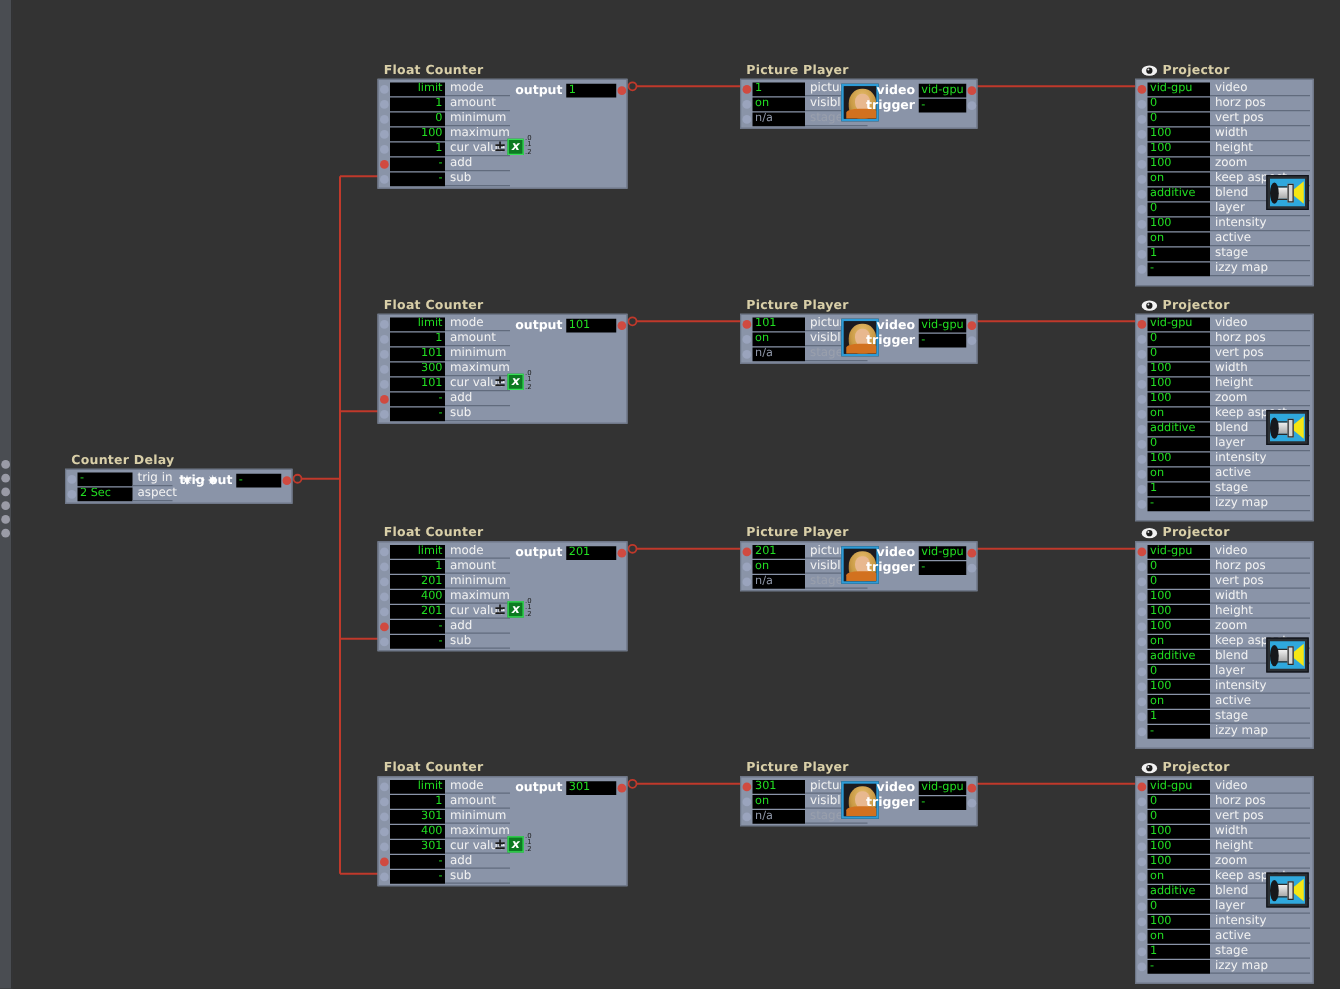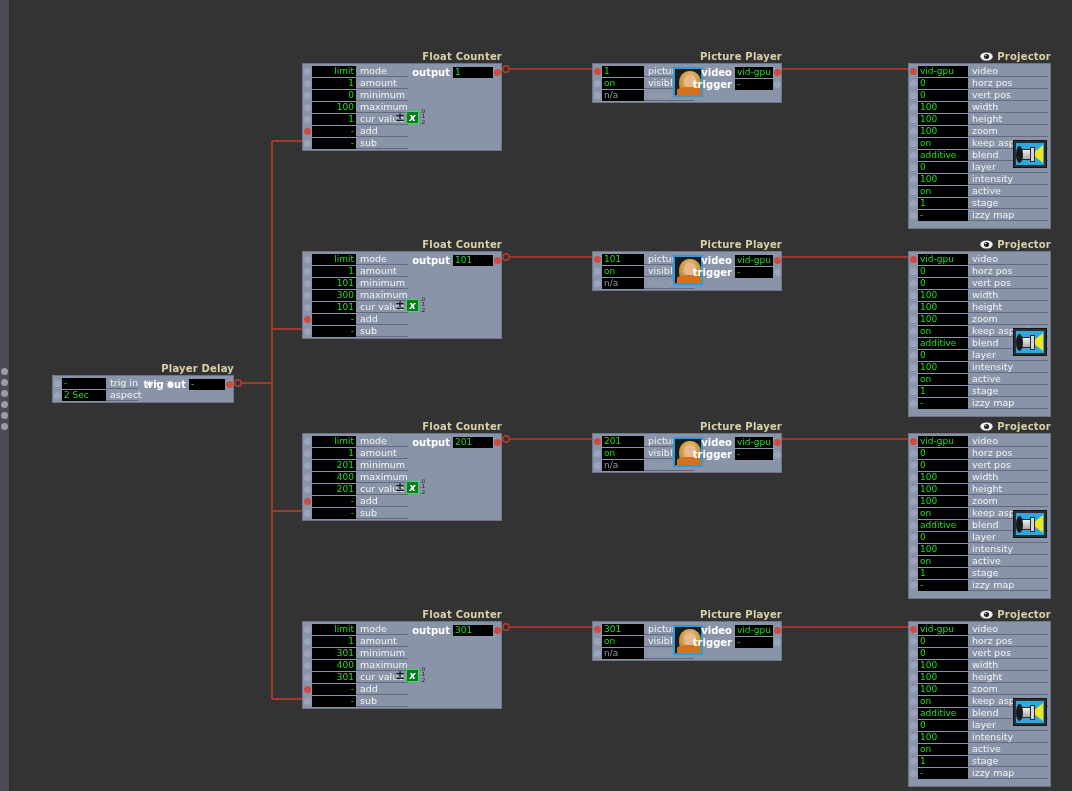--- a/index.html
+++ b/index.html
@@ -38,21 +38,20 @@
   .node { position: absolute; }
   .node-title {
     color: #d9cfa8;
     font-size: 10px;
     font-weight: bold;
     letter-spacing: .2px;
     white-space: nowrap;
     height: 13px;
     display: flex; align-items: center;
     padding-left: 5px;
-    justify-content: flex-end;
   }
   .node-title .eye { margin-right: 4px; display: inline-flex; }
   .node-body {
     background: #8a94a8;
     border: 1px solid #6e7788;
     position: relative;
     padding: 1px 0 3px 0;
   }
 
   
@@ -267,21 +266,21 @@
       <circle cx="778" cy="257" r="3.2" fill="none" stroke="#c0392b" stroke-width="1.4"></circle>
       <line x1="781" y1="257" x2="910" y2="257" stroke="#c0392b" stroke-width="1.6"></line>
       <circle cx="778" cy="439" r="3.2" fill="none" stroke="#c0392b" stroke-width="1.4"></circle>
       <line x1="781" y1="439" x2="910" y2="439" stroke="#c0392b" stroke-width="1.6"></line>
       <circle cx="778" cy="627" r="3.2" fill="none" stroke="#c0392b" stroke-width="1.4"></circle>
       <line x1="781" y1="627" x2="910" y2="627" stroke="#c0392b" stroke-width="1.6"></line>
     </svg>
 
   <div class="node td" style="left:52px; top:362px;">
     <div class="node-title">
-      <span>Player Delay</span>
+      <span>Counter Delay</span>
     </div>
     <div class="node-body">
       <div class="row">
         <span class="dot inport"></span>
         <span class="val">-</span>
         <span class="lbl">trig in</span>
       </div>
       <div class="row">
         <span class="dot inport"></span>
         <span class="val">2 Sec</span>

